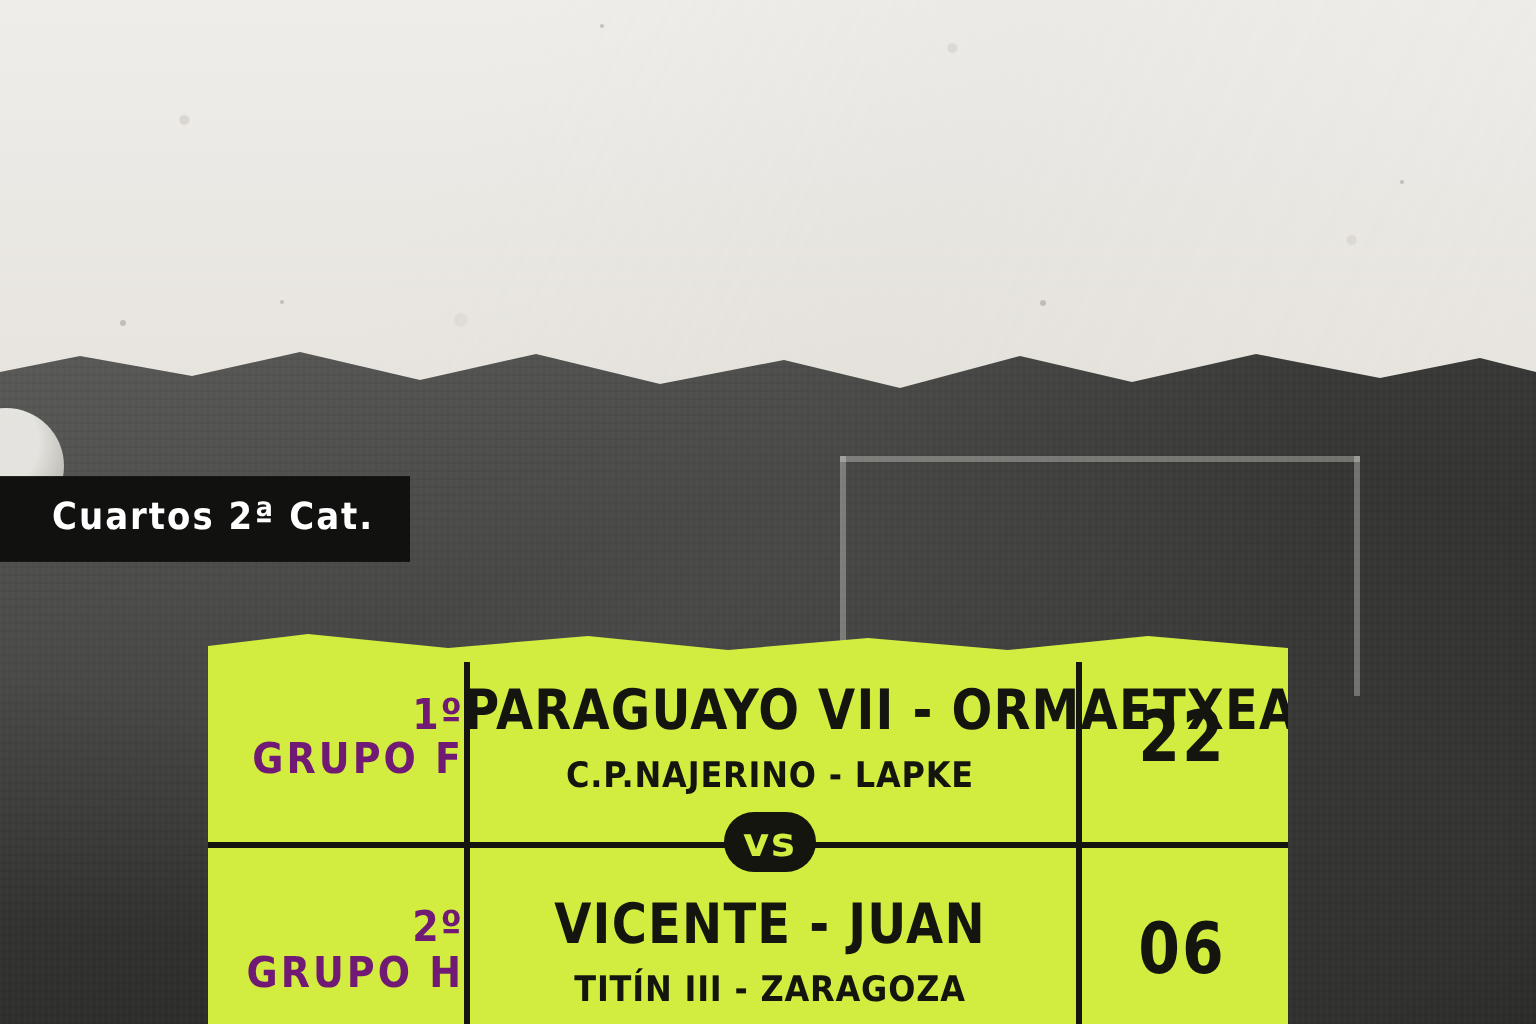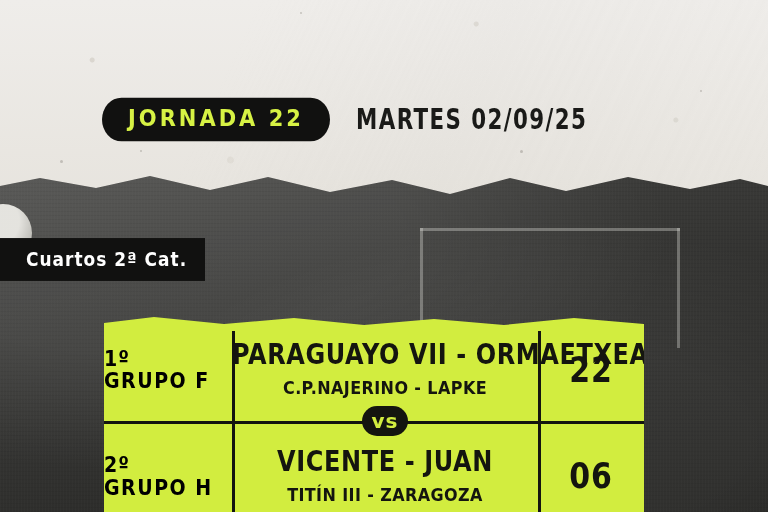--- a/index.html
+++ b/index.html
@@ -212,22 +212,22 @@
     right: 0;
     height: 104px;
     display: flex;
     align-items: center;
   }
   .row.r1 { top: 0; }
   .row.r2 { top: 107px; height: 103px; }
 
   .cell-group {
     width: 128px;
-    text-align: left;
-    color: #000000;
+    text-align: right;
+    color: #701a75;
     font-family: "DejaVu Sans", sans-serif;
     font-weight: 700;
     line-height: 1.18;
   }
   .cell-group .pos {
     font-size: 19px;
     letter-spacing: 1px;
     transform: scaleY(1.12);
   }
   .cell-group .grp {
@@ -293,24 +293,20 @@
 
   <div class="paper">
     <div class="speck" style="left:60px;top:160px;width:3px;height:3px;"></div>
     <div class="speck" style="left:300px;top:12px;width:2px;height:2px;"></div>
     <div class="speck" style="left:520px;top:150px;width:3px;height:3px;"></div>
     <div class="speck" style="left:700px;top:90px;width:2px;height:2px;"></div>
     <div class="speck" style="left:140px;top:150px;width:2px;height:2px;"></div>
   </div>
 
 
-  <div class="meta-row">
-    <div class="pill">JORNADA 22</div>
-    <div class="date-text">MARTES 02/09/25</div>
-  </div>
 
   <div class="photo">
     <div class="photo-grain"></div>
     <div class="ball"></div>
     <div class="goal-line" style="left:420px;top:60px;width:260px;height:3px;"></div>
     <div class="goal-line" style="left:420px;top:60px;width:3px;height:120px;"></div>
     <div class="goal-line" style="left:677px;top:60px;width:3px;height:120px;"></div>
   </div>
 
   <div class="cat-tag">Cuartos 2ª Cat.</div>

